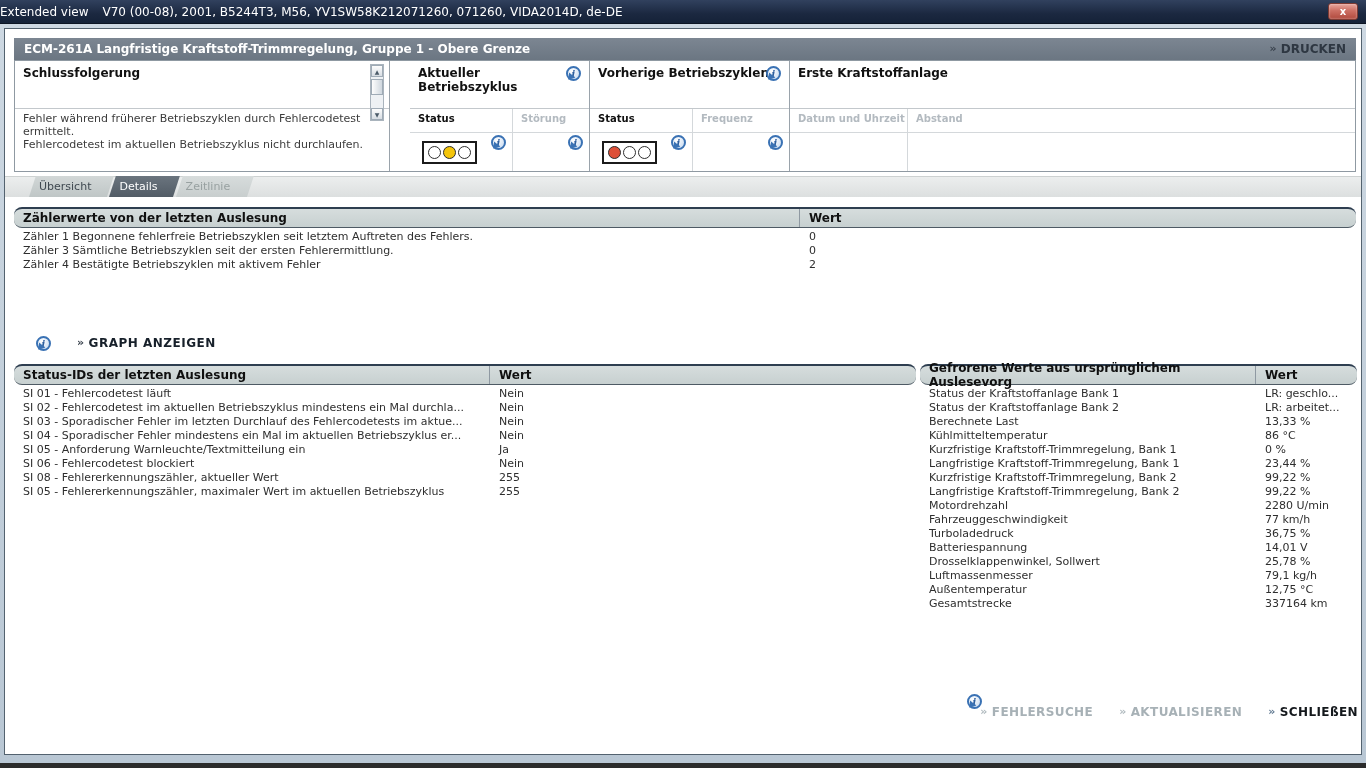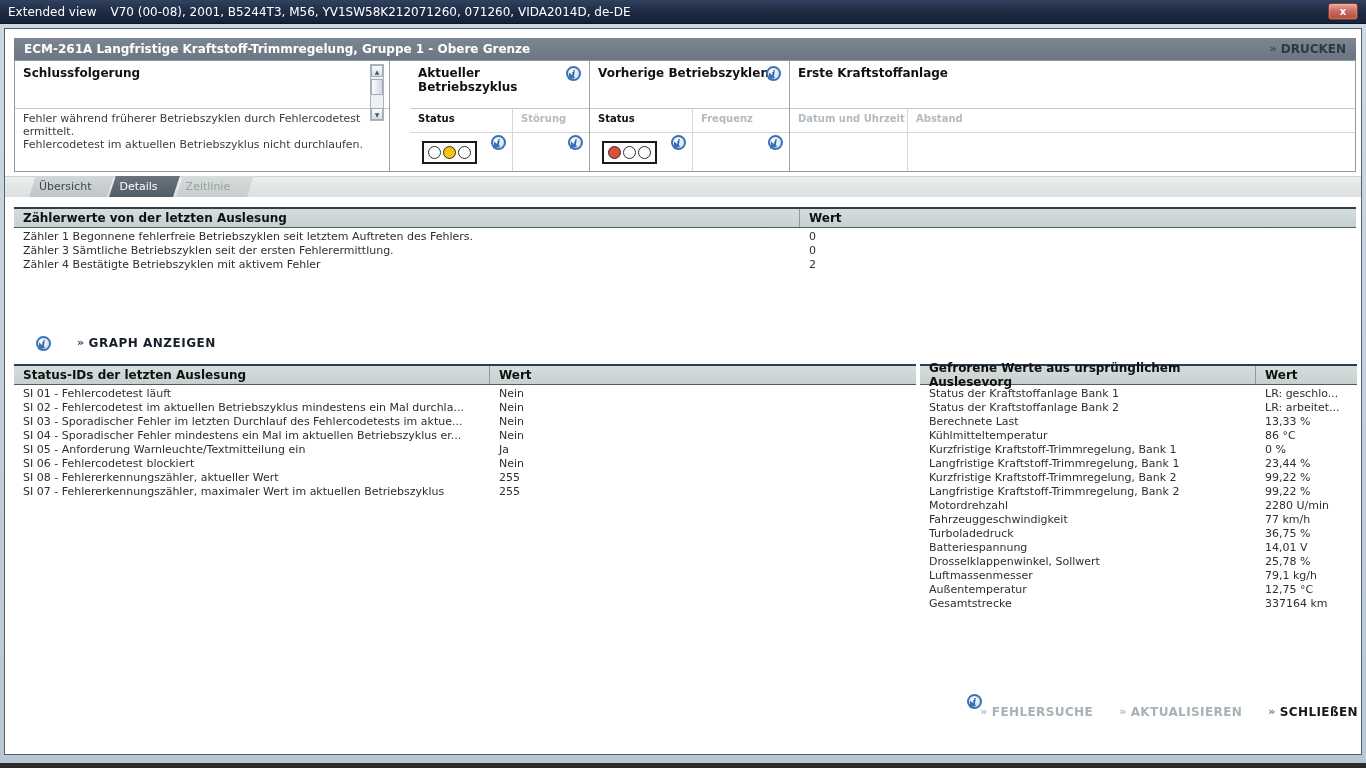--- a/index.html
+++ b/index.html
@@ -4,21 +4,21 @@
 <style>
   * { margin:0; padding:0; box-sizing:border-box; }
   html,body { width:1366px; height:768px; overflow:hidden; background:#2b2b2b;
               font-family:"DejaVu Sans","Liberation Sans",sans-serif; }
   .screen { position:relative; width:1366px; height:768px; }
 
   
   .titlebar { position:absolute; left:0; top:0; width:1366px; height:24px;
     background:linear-gradient(#31415e,#1b2840 60%,#152238);
     border-bottom:1px solid #0c1524; color:#fff; font-size:12px;
-    display:flex; align-items:center; padding:0 8px; }
+    display:flex; align-items:center; padding:0 0; }
   .tb-app { font-weight:normal; }
   .tb-info { margin-left:14px; }
   .closebtn { position:absolute; right:8px; top:3px; width:30px; height:17px;
     background:linear-gradient(#e8a69e,#cc6e62 45%,#b04a3e);
     border:1px solid #7e3a32; border-radius:3px; color:#fff;
     font-size:10px; font-weight:bold; display:flex; align-items:center; justify-content:center;
     box-shadow:inset 0 0 2px rgba(255,255,255,.6); cursor:pointer; }
   .frame { position:absolute; left:0; top:24px; width:1366px; height:739px;
     background:linear-gradient(#cdd8e2,#b9c7d4); }
   .inner { position:absolute; left:4px; top:28px; width:1358px; height:727px;
@@ -91,21 +91,21 @@
   .tab.inactive { color:#3f4850; }
   .tab.active .bgshape { background:linear-gradient(#6a747e,#525c66); }
   .tab.active { color:#fff; }
   .tab.dimmed .bgshape { background:linear-gradient(#d7dcdc,#c8cece); }
   .tab.dimmed { color:#98a1a1; }
 
   
   .dtable { position:absolute; background:#fff; }
   .thead { height:21px; background:linear-gradient(#d6dddd,#c7d0d0);
     border-top:2px solid #2e3e50; border-bottom:1px solid #4e5a64;
-    display:flex; font-size:12px; font-weight:bold; color:#101010; align-items:center; }
+    display:flex; font-size:12px; font-weight:bold; color:#101010; align-items:center;border-radius:8px; }
   .thead .hc1 { padding-left:9px; height:100%; display:flex; align-items:center;
     border-right:1px solid #8f99a2; }
   .thead .hc2 { padding-left:9px; }
   .tbody { font-size:11px; color:#2e2e2e; padding-top:2px; }
   .trow { display:flex; height:14px; line-height:14px; white-space:nowrap; }
   .tc { overflow:hidden; }
   .tc1 { padding-left:9px; }
   .tc2 { padding-left:9px; }
   .counter .hc1,.counter .tc1 { width:786px; min-width:786px; }
   .statusids .hc1,.statusids .tc1 { width:476px; min-width:476px; }
@@ -298,21 +298,21 @@
         </div>
         <div class="trow">
           <div class="tc tc1">SI 06 - Fehlercodetest blockiert</div>
           <div class="tc tc2">Nein</div>
         </div>
         <div class="trow">
           <div class="tc tc1">SI 08 - Fehlererkennungszähler, aktueller Wert</div>
           <div class="tc tc2">255</div>
         </div>
         <div class="trow">
-          <div class="tc tc1">SI 07 - Fehlererkennungszähler, maximaler Wert im aktuellen Betriebszyklus</div>
+          <div class="tc tc1">SI 05 - Fehlererkennungszähler, maximaler Wert im aktuellen Betriebszyklus</div>
           <div class="tc tc2">255</div>
         </div>
       </div>
   </div>
 
   <div class="dtable frozen" style="left:920px; top:364px; width:437px;">
     <div class="thead">
       <div class="hc1">Gefrorene Werte aus ursprünglichem Auslesevorg</div>
       <div class="hc2">Wert</div>
     </div>

